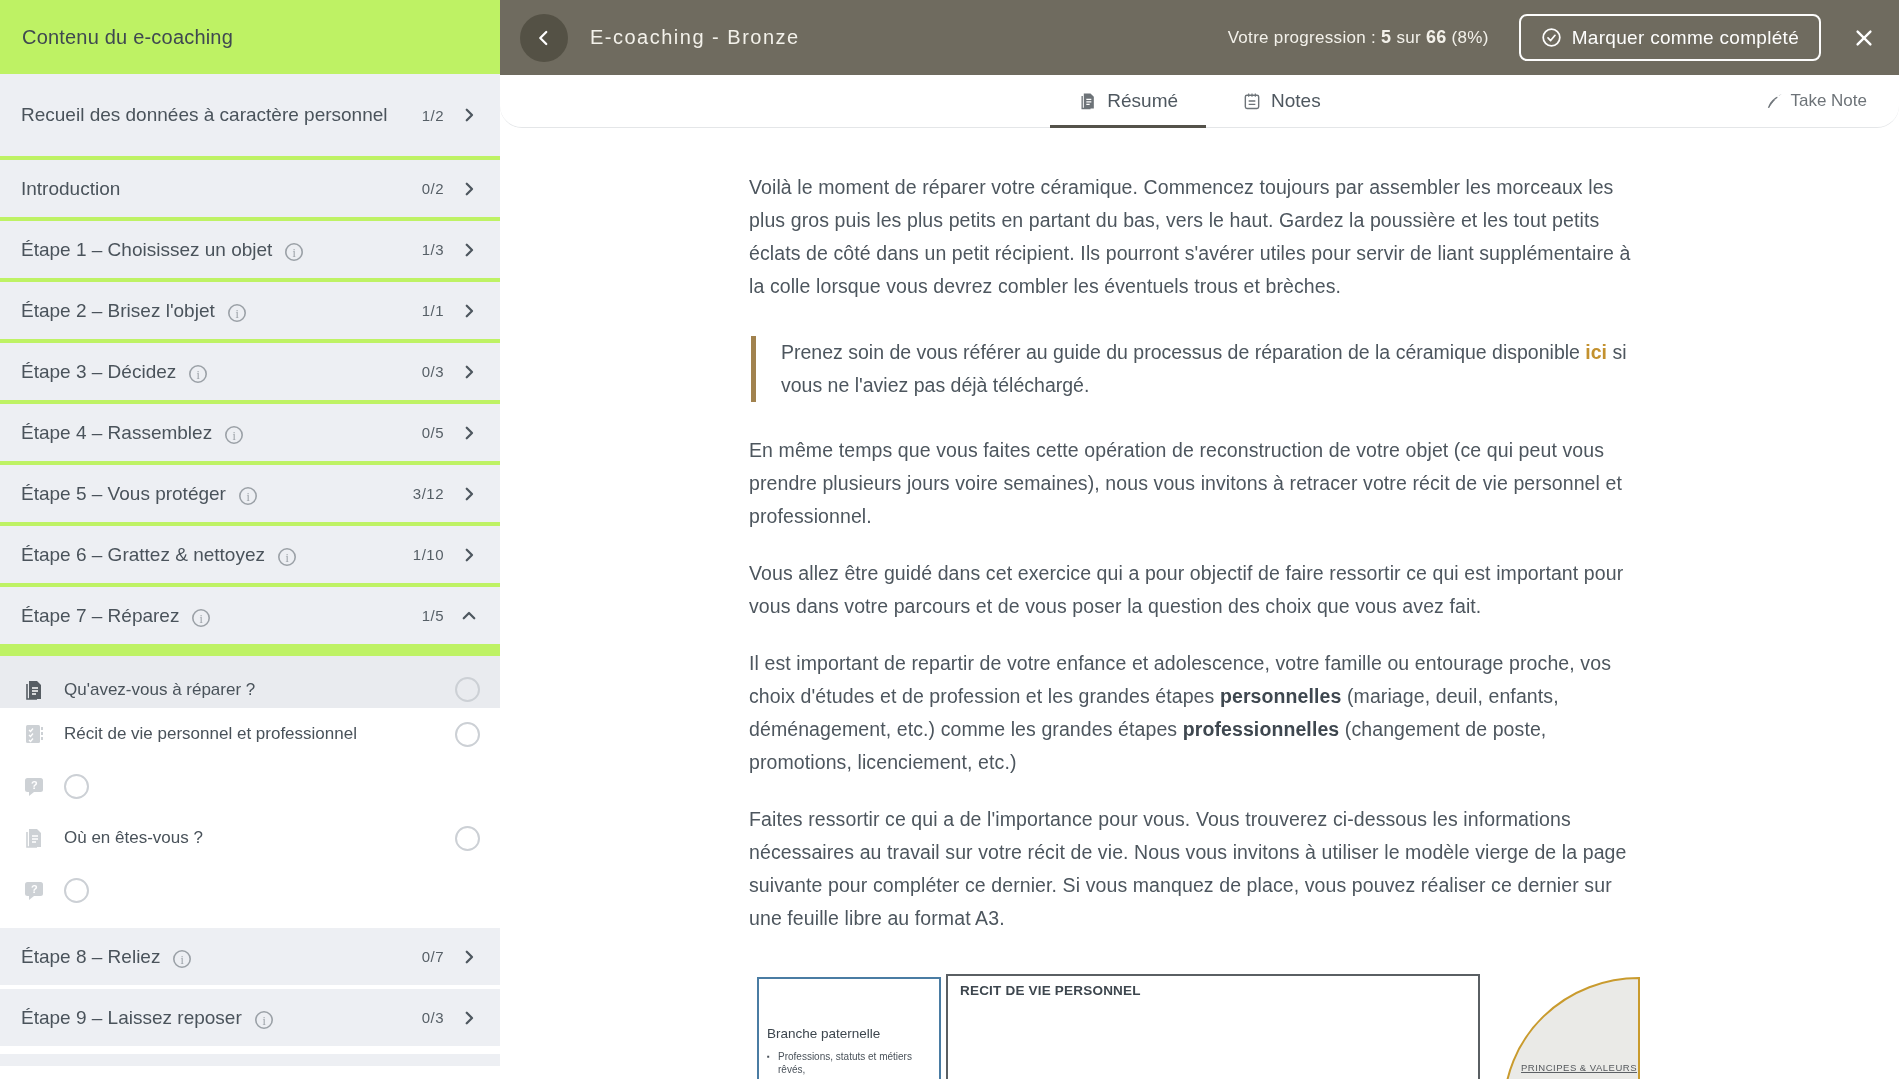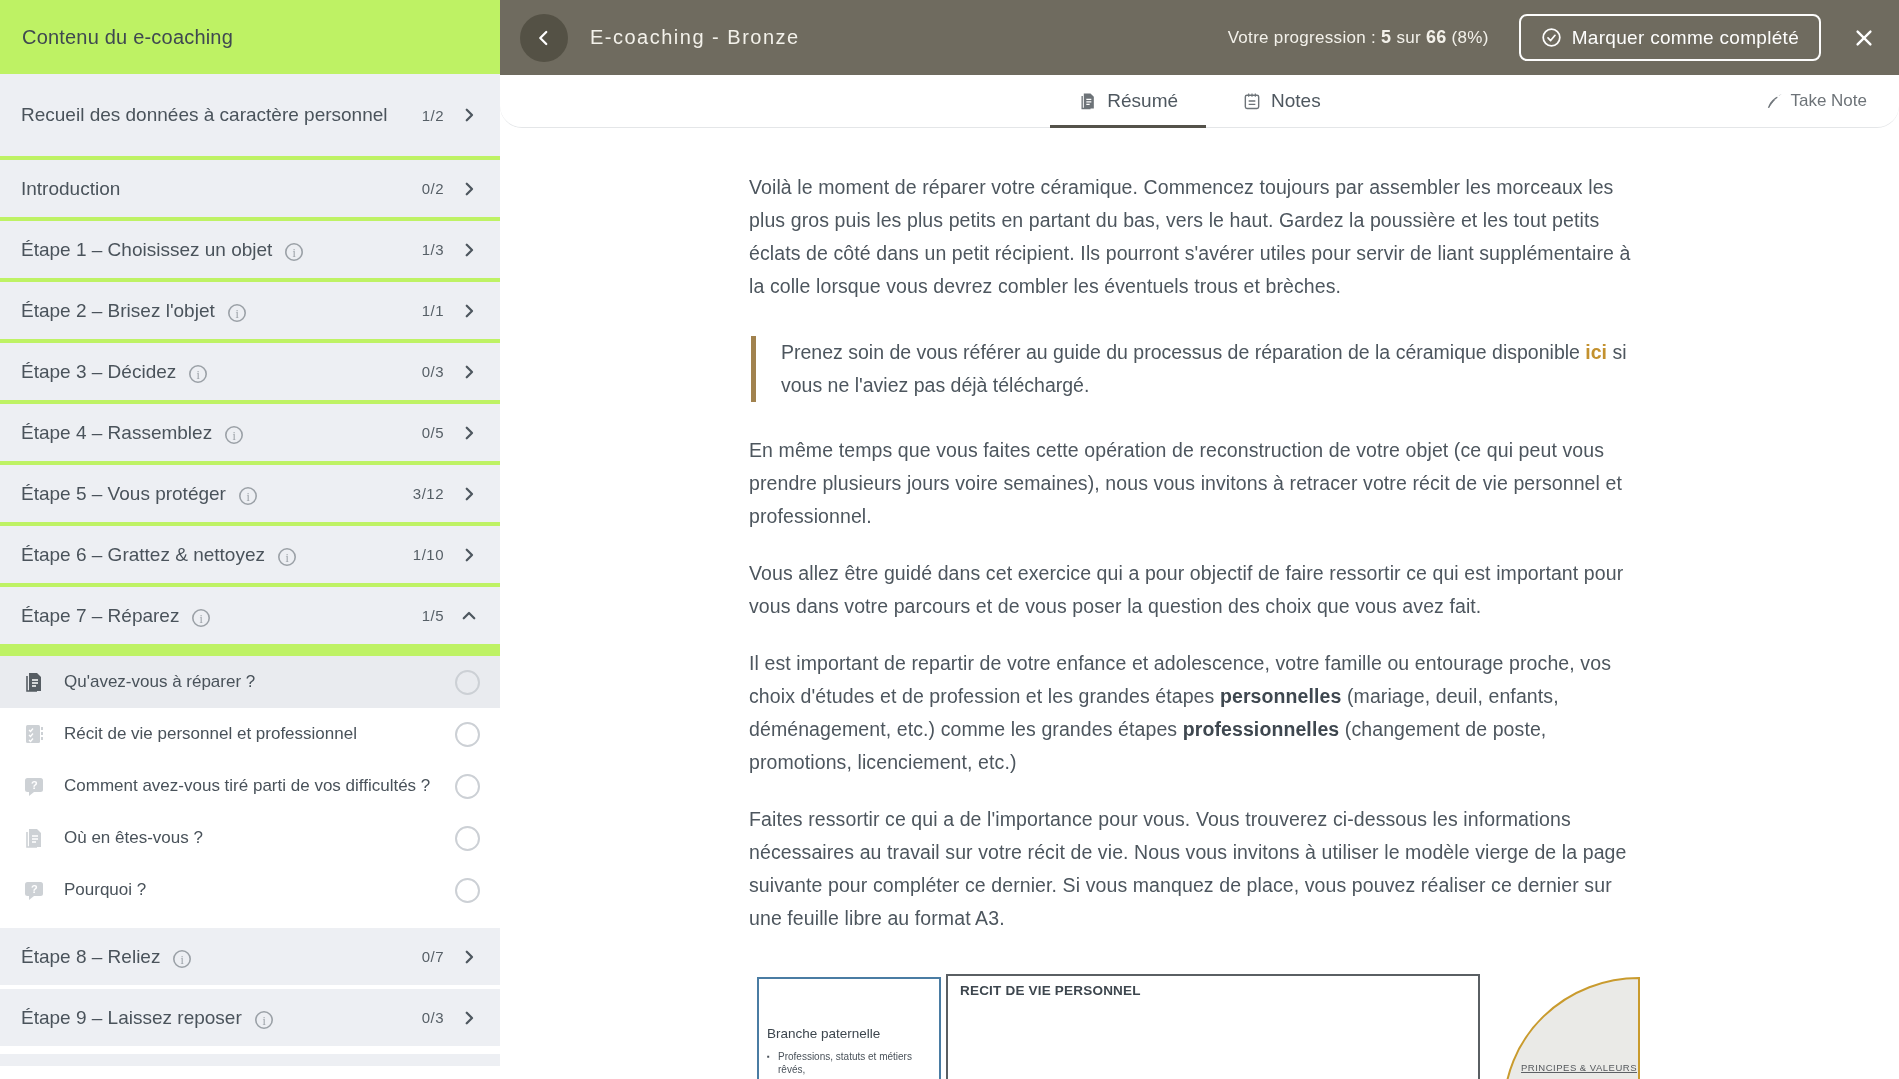--- a/index.html
+++ b/index.html
@@ -19,21 +19,21 @@
   .sb-count { font-size:15px; color:#565f66; margin-right:16px; letter-spacing:.5px; }
   .chev { width:18px; height:18px; stroke:#4e575f; stroke-width:3; fill:none;
           stroke-linecap:round; stroke-linejoin:round; flex:0 0 auto; }
   .info-ic { width:20px; height:20px; flex:0 0 auto; cursor:pointer; }
   .info-ic circle { fill:none; stroke:#9ba1a7; stroke-width:1.6; }
   .info-ic text { fill:#9ba1a7; font-size:12px; font-family:"Liberation Serif",serif; }
 
   .lessons { display:flex; flex-direction:column; margin:8px 0; background:#fff; }
   .lesson { background:#fff; min-height:52px; display:flex; align-items:center;
             padding:6px 20px 6px 22px; cursor:pointer; }
-  .lesson.active { background:#e9ebef; }
+  .lesson.active { background:#e9ebef;align-items:flex-end; }
   .lesson .l-ic { width:24px; height:24px; margin-right:18px; color:#cdd1d5; flex:0 0 auto; }
   .lesson.active .l-ic { color:#565d63; }
   .lesson .l-label { flex:1; font-size:17px; color:#49525a; line-height:1.35; padding-right:14px; }
   .status-circle { width:25px; height:25px; border-radius:50%; border:2px solid #ccd0d5;
                    flex:0 0 auto; background:transparent; }
   .sb-sliver { background:#edeff3; height:12px; margin-top:4px; }
 
   
   .main { position:absolute; left:500px; top:0; width:1399px; height:1079px; background:#fff; }
 
@@ -233,39 +233,37 @@
           </svg>
         <span class="l-label">Récit de vie personnel et professionnel</span>
         <span class="status-circle"></span>
       </div>
       <div class="lesson">
         <svg class="l-ic" viewBox="0 0 24 24">
             <rect x="3" y="4" width="18" height="14" rx="2.5" fill="currentColor"></rect>
             <path d="M7 18l0 4 5-4z" fill="currentColor"></path>
             <text x="9" y="15" font-size="11" fill="#fff" font-weight="bold">?</text>
           </svg>
-        <span class="l-label">Comment avez-vous tiré parti de vos difficultés ?</span>
         <span class="status-circle"></span>
       </div>
       <div class="lesson">
         <svg class="l-ic" viewBox="0 0 24 24">
             <path d="M7 3h8l4 4v14H7z" fill="currentColor"></path>
             <path d="M10 10h6M10 13h6M10 16h4" stroke="#fff" stroke-width="1.4"></path>
             <path d="M5 6v15h10" fill="none" stroke="currentColor" stroke-width="1.6"></path>
           </svg>
         <span class="l-label">Où en êtes-vous ?</span>
         <span class="status-circle"></span>
       </div>
       <div class="lesson">
         <svg class="l-ic" viewBox="0 0 24 24">
             <rect x="3" y="4" width="18" height="14" rx="2.5" fill="currentColor"></rect>
             <path d="M7 18l0 4 5-4z" fill="currentColor"></path>
             <text x="9" y="15" font-size="11" fill="#fff" font-weight="bold">?</text>
           </svg>
-        <span class="l-label">Pourquoi ?</span>
         <span class="status-circle"></span>
       </div>
     </div>
 
     <div class="sb-row">
       <div class="sb-left">
           <span class="sb-label">Étape 8 – Reliez</span>
         <svg class="info-ic" viewBox="0 0 20 20">
             <circle cx="10" cy="10" r="8.2"></circle>
             <text x="8.6" y="14.5">i</text>

